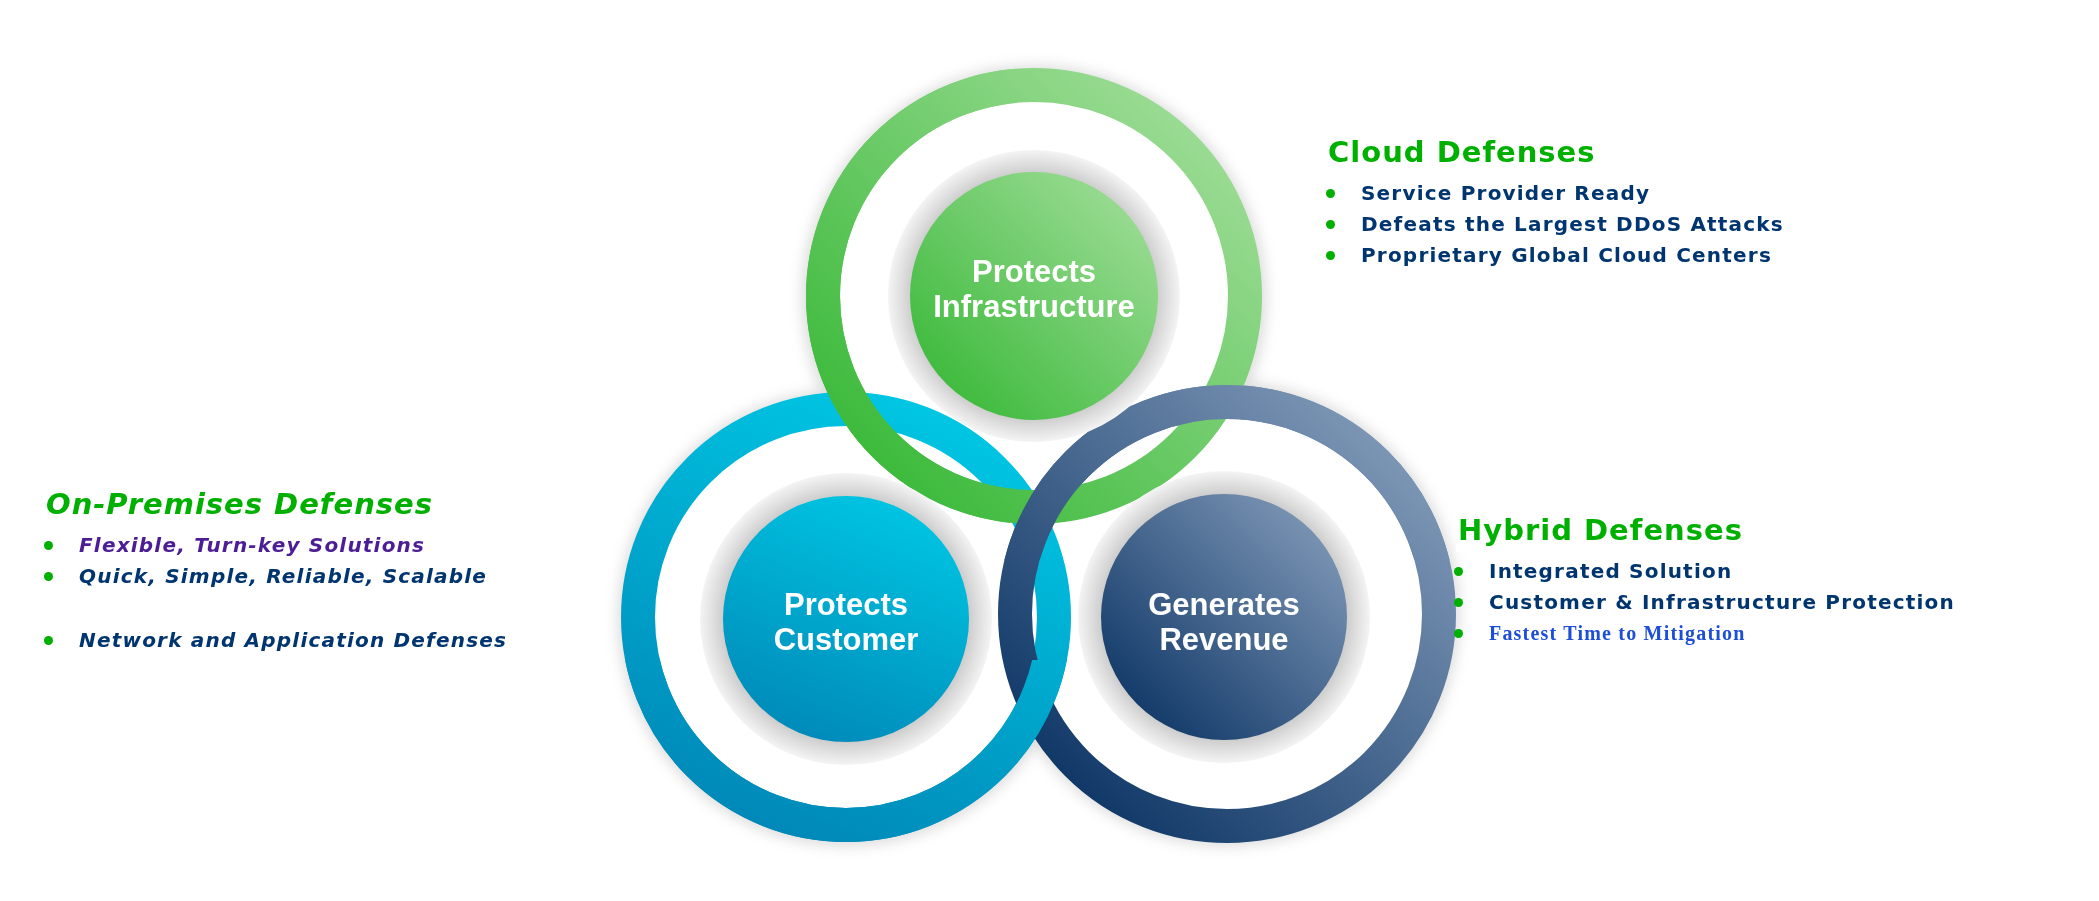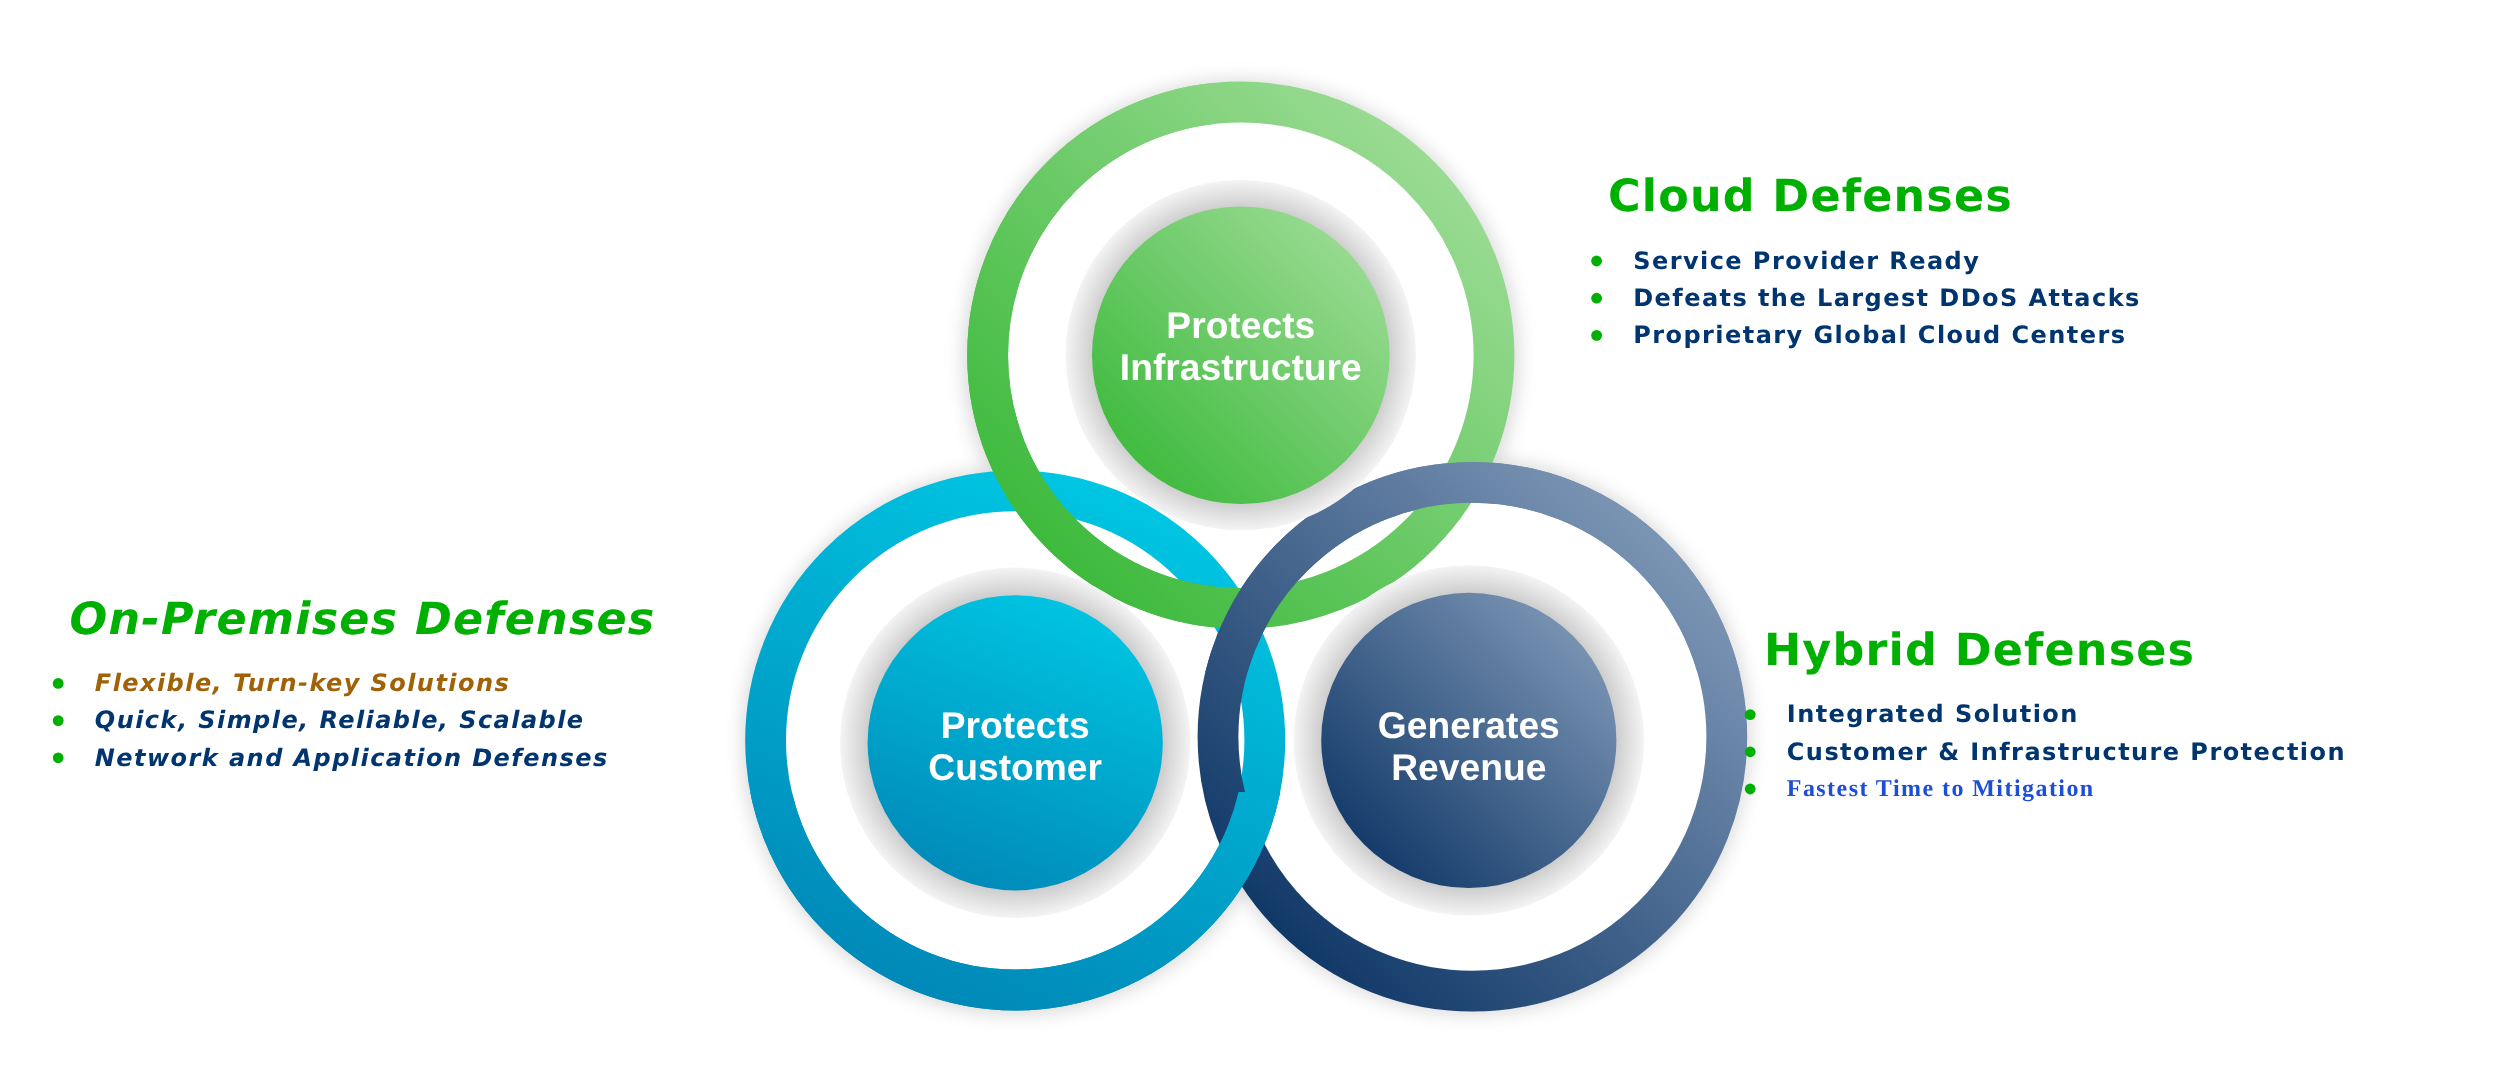--- a/index.html
+++ b/index.html
@@ -1,20 +1,20 @@
 <!DOCTYPE html>
 <html><head>
   <meta charset="utf-8">
   <style>
     html, body { margin: 0; padding: 0; background: #ffffff; }
     body { width: 2099px; height: 901px; position: relative; overflow: hidden; }
     #diagram { position: absolute; left: 0; top: 0; width: 2099px; height: 901px; }
     .block { position: absolute; font-family: "DejaVu Sans", sans-serif; font-weight: bold; }
     .block h2 {
-      margin: 16px; color: #00b000; font-size: 37px; line-height: 44px;
+      margin: 4px; color: #00b000; font-size: 29px; line-height: 44px;
       letter-spacing: 1px; white-space: nowrap; font-weight: bold;
     }
     .block ul { list-style: none; margin: 0; padding: 0; }
     .block li {
       position: relative; color: #003570; font-size: 20px; line-height: 31px;
       letter-spacing: 1.2px; white-space: nowrap; padding-left: 37px;
     }
     .block li .dot {
       position: absolute; left: 2px; top: 11px; width: 9px; height: 9px;
       border-radius: 50%; background: #00b000;
@@ -105,23 +105,23 @@
   <ul>
     <li style="color: rgb(0, 53, 112);"><span class="dot" style="background: rgb(0, 176, 0);"></span><span>Service Provider Ready</span></li>
     <li style="color: rgb(0, 53, 112);"><span class="dot" style="background: rgb(0, 176, 0);"></span><span>Defeats the Largest DDoS Attacks</span></li>
     <li style="color: rgb(0, 53, 112);"><span class="dot" style="background: rgb(0, 176, 0);"></span><span>Proprietary Global Cloud Centers</span></li>
   </ul>
 </div>
 
 <div class="block" id="onprem-block">
   <h2 style="color: rgb(0, 176, 0);">On-Premises Defenses</h2>
   <ul>
-    <li style="color: #a16207;"><span class="dot" style="background: rgb(0, 176, 0);"></span><span>Flexible, Turn-key Solutions</span></li>
+    <li style="color: #4c1d95;"><span class="dot" style="background: rgb(0, 176, 0);"></span><span>Flexible, Turn-key Solutions</span></li>
     <li style="color: rgb(0, 53, 112);"><span class="dot" style="background: rgb(0, 176, 0);"></span><span>Quick, Simple, Reliable, Scalable</span></li>
-    <li style="color: rgb(0, 53, 112);"><span class="dot" style="background: rgb(0, 176, 0);"></span><span>Network and Application Defenses</span></li>
+    <li style="color: rgb(0, 53, 112); margin-top: 33px;"><span class="dot" style="background: rgb(0, 176, 0);"></span><span>Network and Application Defenses</span></li>
   </ul>
 </div>
 
 <div class="block" id="hybrid-block">
   <h2 style="color: rgb(0, 176, 0);">Hybrid Defenses</h2>
   <ul>
     <li style="color: rgb(0, 53, 112);"><span class="dot" style="background: rgb(0, 176, 0);"></span><span>Integrated Solution</span></li>
     <li style="color: rgb(0, 53, 112);"><span class="dot" style="background: rgb(0, 176, 0);"></span><span>Customer &amp; Infrastructure Protection</span></li>
     <li style="color: #1d4ed8; font-family: Liberation Serif, serif;"><span class="dot" style="background: rgb(0, 176, 0);"></span><span>Fastest Time to Mitigation</span></li>
   </ul>

